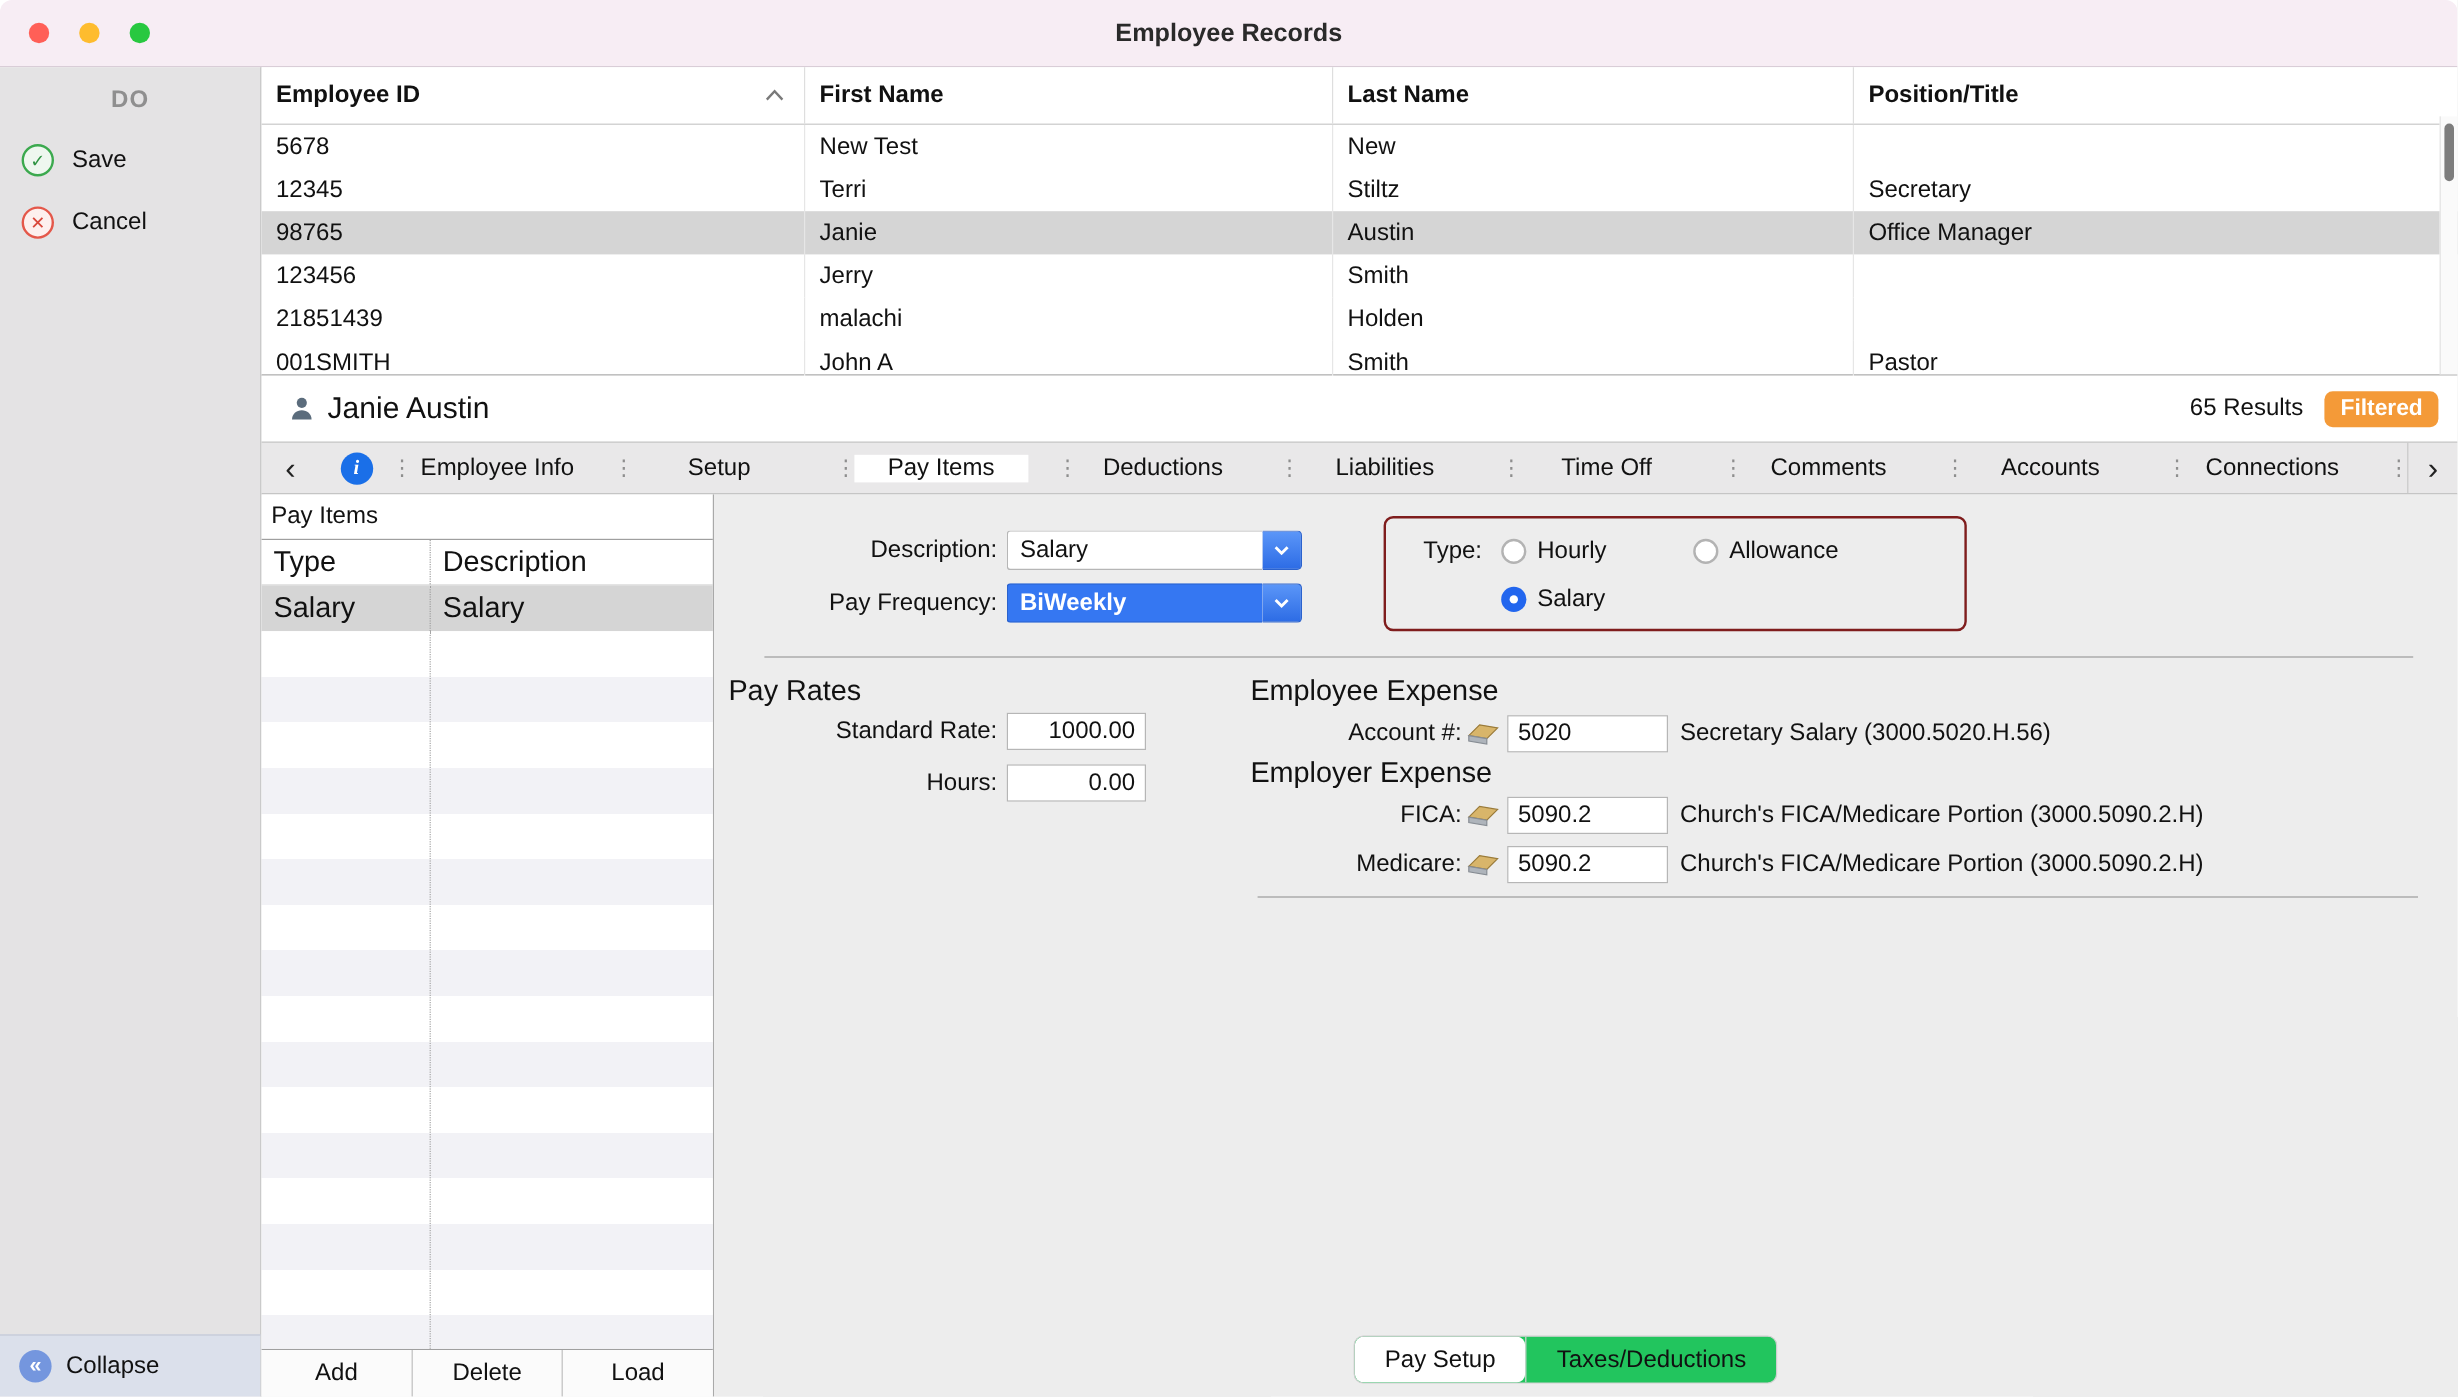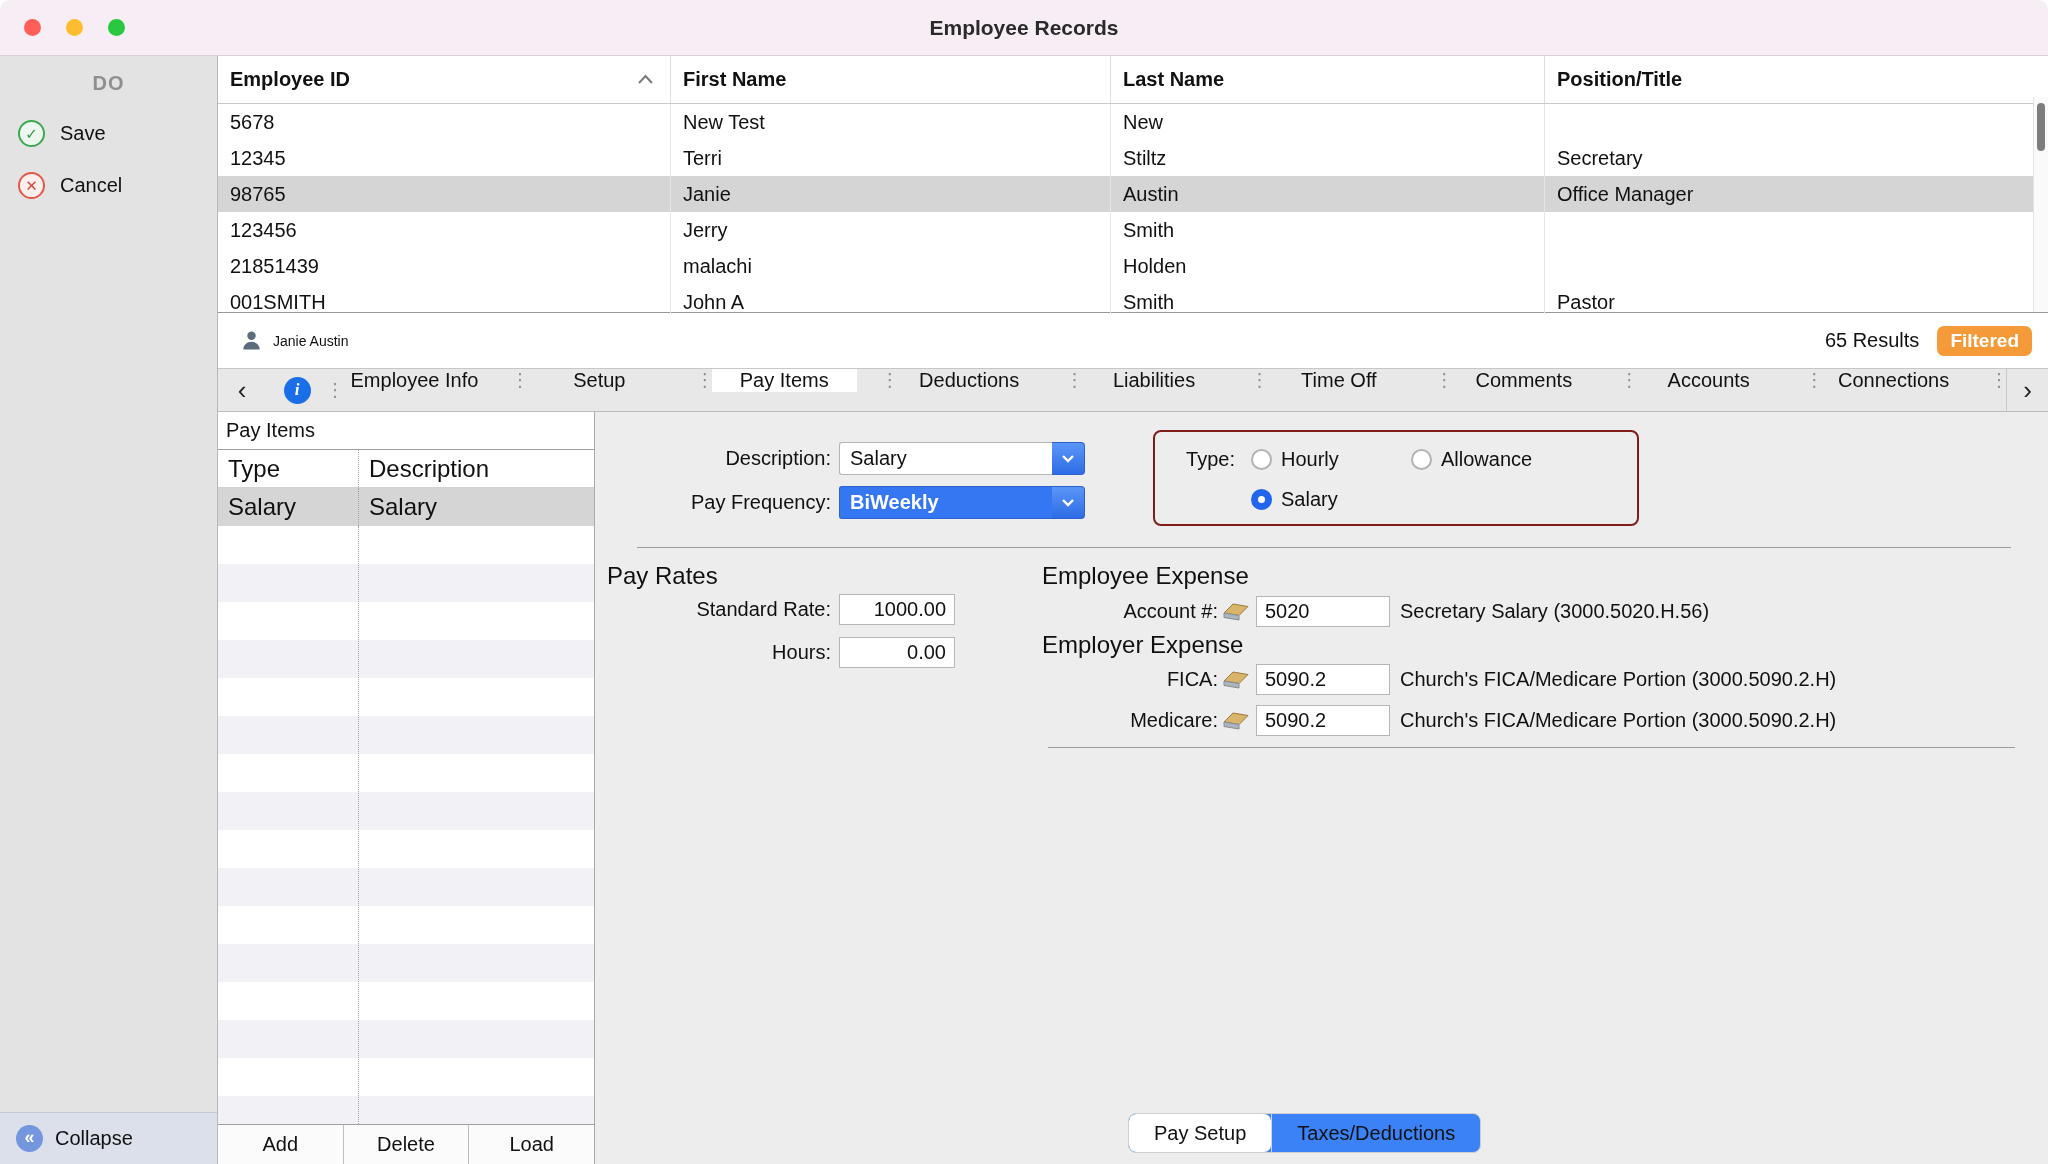--- a/index.html
+++ b/index.html
@@ -36,34 +36,34 @@
   .sort-icon { margin-left:auto; padding-right:16px; display:flex; align-items:center; }
   .emp-row { height:36px; }
   .emp-row .cell { display:flex; align-items:center; padding-left:12px; border-right:1px solid #e6e6e6; font-size:20px; white-space:nowrap; overflow:hidden; }
   .emp-row .cell:last-child { border-right:none; }
   .emp-row.selected { background:#d5d5d5; }
   .table-scrollbar { position:absolute; top:41px; right:0; bottom:0; width:15px; background:#fafafa; border-left:1px solid #e3e3e3; }
   .table-thumb { position:absolute; top:6px; left:3px; width:8px; height:48px; border-radius:4px; background:#7d7d7d; }
 
   
   .record-bar { position:absolute; top:257px; left:0; right:0; height:55px; background:#fff; display:flex; align-items:center; padding:0 16px 0 22px; gap:10px; }
-  .record-name { font-size:14px; color:#111; }
+  .record-name { font-size:25px; color:#111; }
   .record-right { margin-left:auto; display:flex; align-items:center; gap:18px; }
   .results-text { font-size:20px; }
   .filtered-badge { background:#f49a38; color:#fff; font-weight:bold; font-size:19px; padding:4px 13px; border-radius:7px; cursor:default; }
 
   
   .tabbar { position:absolute; top:312px; left:0; right:0; height:44px; background:#e9e8e9; border-top:1px solid #c7c7c7; border-bottom:1px solid #bcbcbc; display:flex; align-items:stretch; font-size:20px; }
   .nav-seg { width:48px; display:flex; align-items:center; justify-content:center; font-size:26px; color:#222; cursor:default; }
   .fwd-seg { width:42px; border-left:1px solid #c7c7c7; }
   .info-tab { width:62px; display:flex; align-items:center; justify-content:center; cursor:default; }
   .info-circle { width:27px; height:27px; border-radius:50%; background:#1a6fe8; color:#fff; font-weight:bold; font-size:17px; display:flex; align-items:center; justify-content:center; font-family:"Liberation Serif","DejaVu Serif",serif; font-style:italic; }
   .tab-sep { width:14px; display:flex; align-items:center; justify-content:center; color:#8e8e8e; font-size:18px; flex:none; }
   .tabs { flex:1; display:flex; align-items:stretch; }
-  .tab-wrap { flex:1; display:flex; align-items:flex-start; cursor:default;gap:26px; }
+  .tab-wrap { flex:1; display:flex; align-items:center; cursor:default;gap:26px; }
   .tab-btn { flex:1; display:flex; align-items:center; justify-content:center; white-space:nowrap; }
   .tab-wrap.active .tab-btn { background:#fff; }
 
   
   .content { position:absolute; top:356px; left:0; right:0; bottom:0; display:flex; }
 
   
   .pay-panel { width:377px; background:#fff; border-right:1px solid #a9a9a9; display:flex; flex-direction:column; flex:none; }
   .pay-panel-title { height:38px; display:flex; align-items:center; padding-left:8px; border-bottom:1px solid #9f9f9f; font-size:20px; }
   .pay-cols { display:grid; grid-template-columns:140px 1fr; }
@@ -113,21 +113,21 @@
   .acct-desc { margin-left:10px; white-space:nowrap; }
 
   .row-desc { left:0; top:30px; }
   .row-freq { left:0; top:74px; }
   .row-std  { left:0; top:181px; }
   .row-hours{ left:0; top:224px; }
   .row-acct { top:183px; }
   .row-fica { top:251px; }
   .row-medi { top:292px; }
 
-  .bottom-tabs { position:absolute; left:533px; bottom:11px; height:40px; display:flex; background:#3b82f6; border:1px solid #cfcfcf; border-radius:8px; overflow:hidden; }
+  .bottom-tabs { position:absolute; left:533px; bottom:11px; height:40px; display:flex; background:#22c55e; border:1px solid #cfcfcf; border-radius:8px; overflow:hidden; }
   .btab { display:flex; align-items:center; padding:0 25px; font-size:20px; white-space:nowrap; cursor:default; }
   .btab + .btab { border-left:1px solid #d6d6d6; }
   .btab.active { background:#fff; border-radius:7px; }
 </style>
 </head>
 <body>
 
 <div class="window">
 
   <div class="titlebar">

